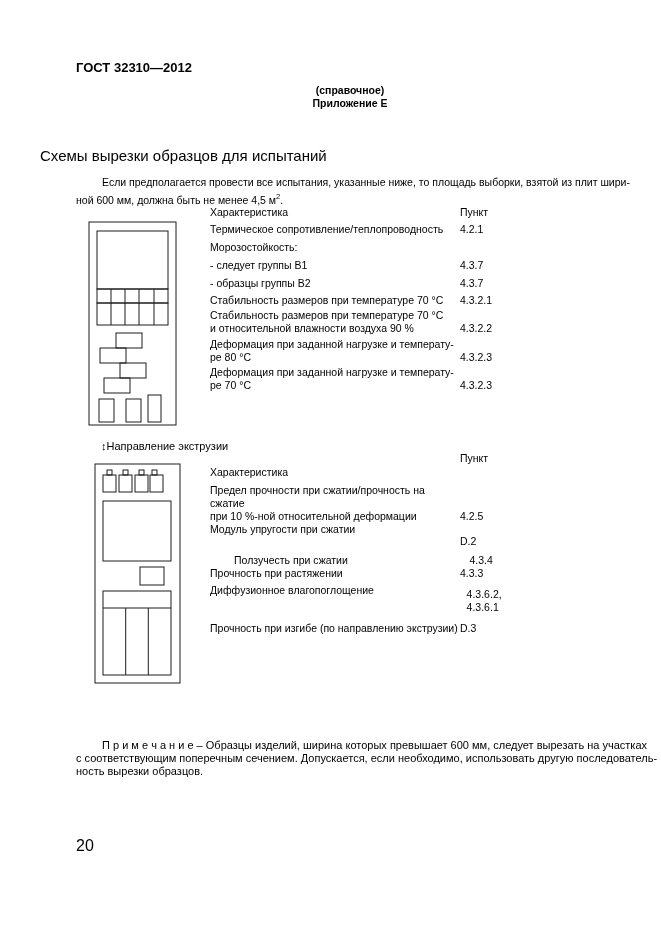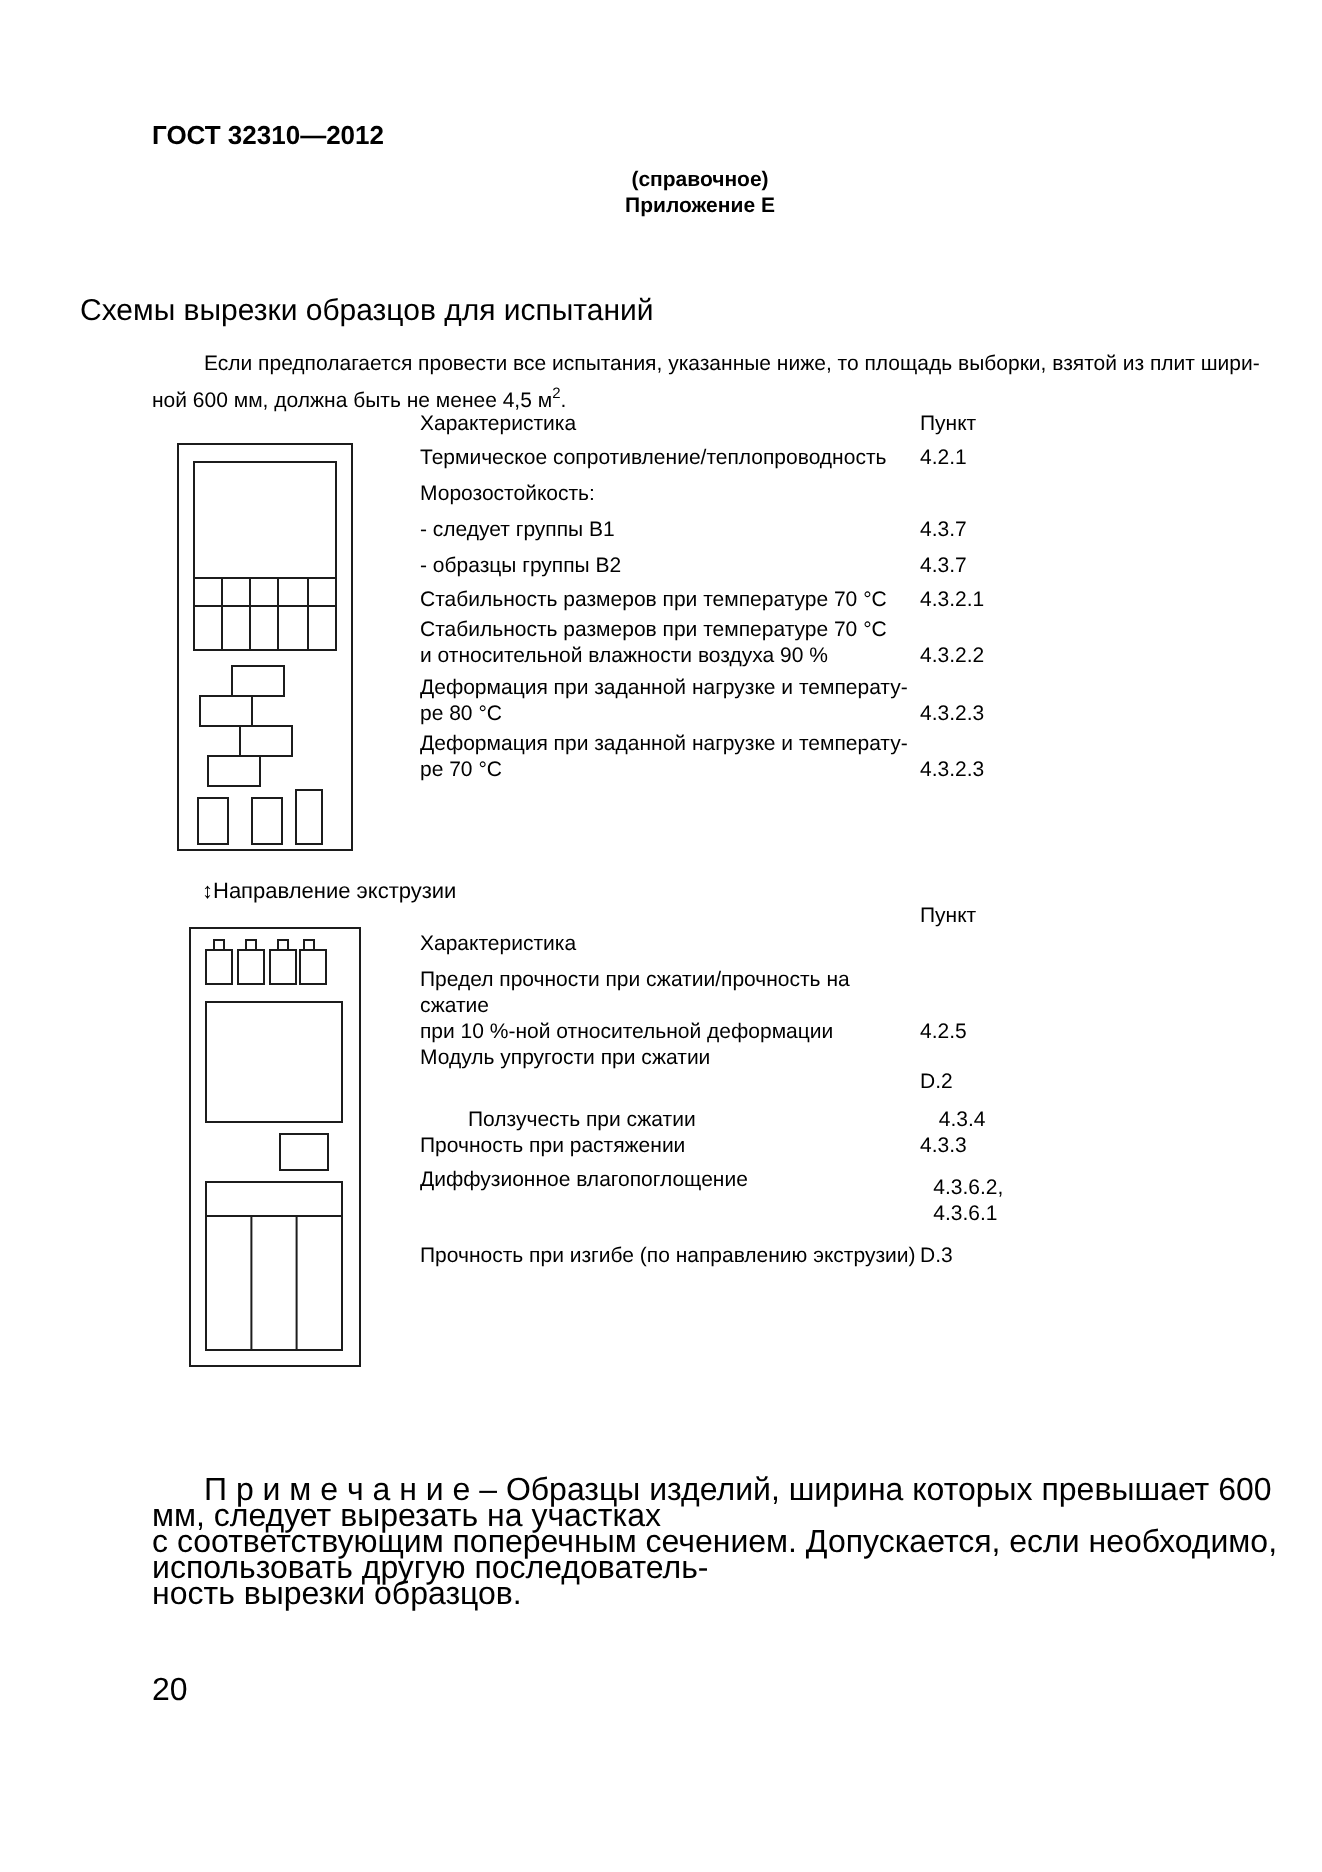--- a/index.html
+++ b/index.html
@@ -29,21 +29,21 @@
   .mt8 { margin-top:8px; }
   .row-top { align-items:flex-start; }
   .punkt-drop { margin-top:12px; }
   .punkt-low { margin-top:4px;margin-left:12px; }
 
   .diagram1 { position:absolute; left:88px; top:221px; }
   .diagram2 { position:absolute; left:94px; top:463px; }
   svg rect, svg line { fill:none; stroke:#1c1c1c; stroke-width:1; }
 
   .extrusion { position:absolute; left:101px; top:440px; font-size:11px; }
-  .note { position:absolute; left:76px; top:739px; width:582px; font-size:16px;
+  .note { position:absolute; left:76px; top:739px; width:582px; font-size:11px;
           line-height:13px; white-space:pre-line; text-indent:26px; }
   .page-number { position:absolute; left:76px; top:837px; font-size:16px; }
 </style>
 </head>
 <body>
 
 <div class="page">
 
   <div class="doc-number">ГОСТ 32310—2012</div>
 

